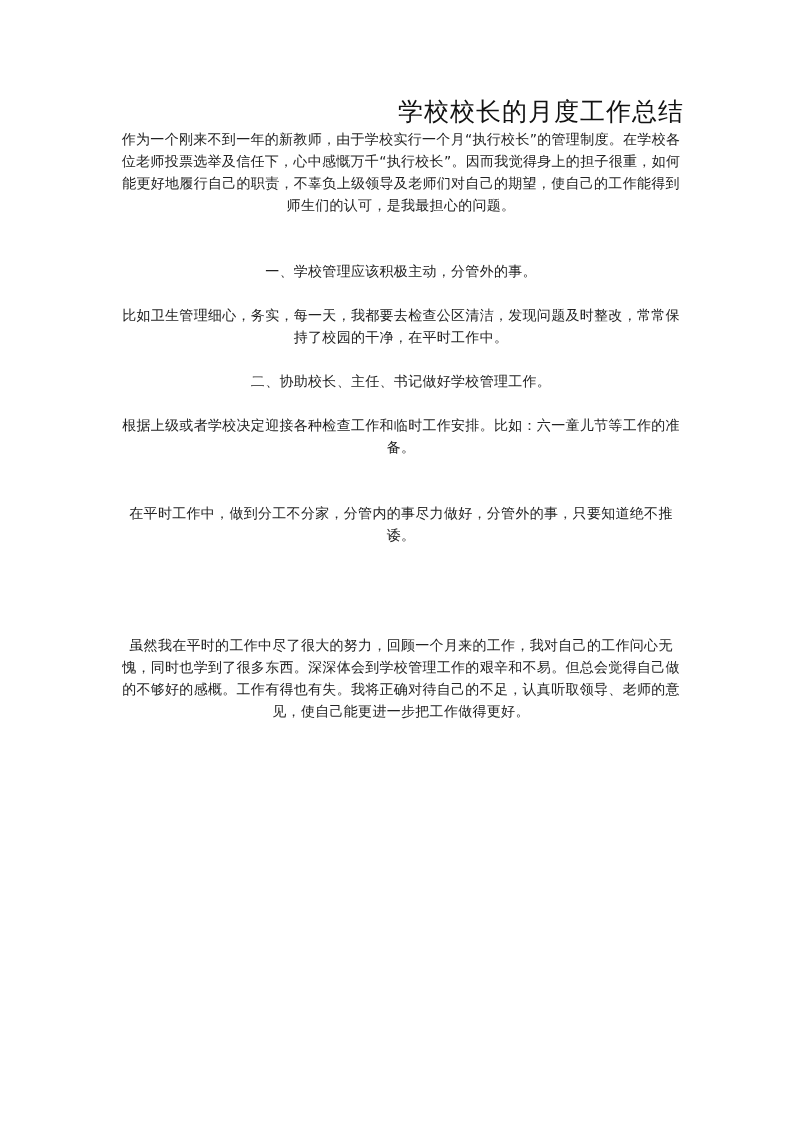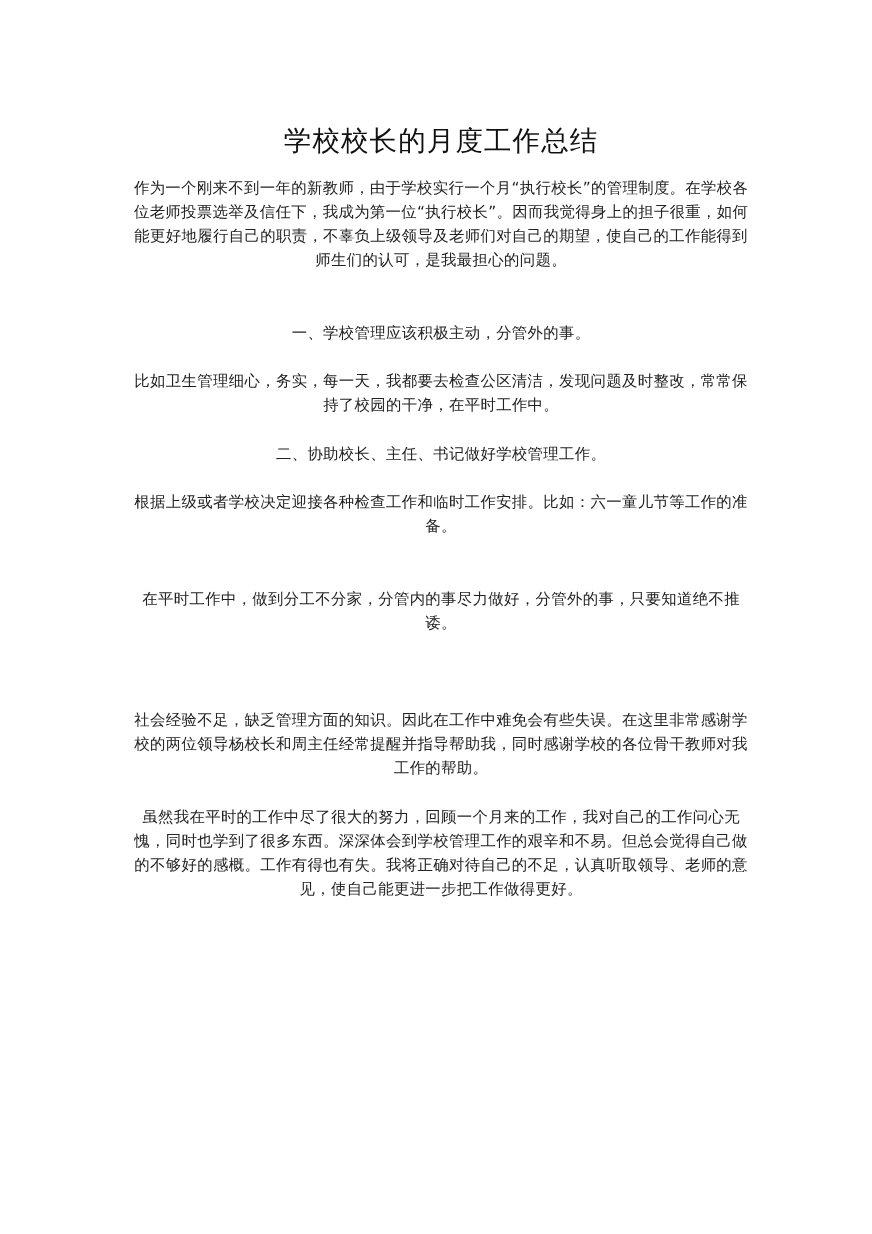--- a/index.html
+++ b/index.html
@@ -15,45 +15,45 @@
       font-family: "DejaVu Sans", sans-serif;
       color: #222222;
     }
     .page {
       position: absolute;
       left: 118px;
       top: 96px;
       width: 566px;
     }
     .title {
-      text-align: center;
+      text-align: right;
       font-size: 25px;
       line-height: 32px;
       height: 32px;
-      margin: 16px;
+      margin: 0;
       font-weight: normal;
       color: #111;
       letter-spacing: 1px;
     }
     .para {
       text-align: center;
       font-size: 14px;
       line-height: 22px;
       margin: 0;
       letter-spacing: 0.3px;
     }
     .gap { height: 22px; }
   </style>
 </head>
 <body>
 
 <div class="page">
   <h1 class="title">学校校长的月度工作总结</h1>
 
-  <p class="para">作为一个刚来不到一年的新教师，由于学校实行一个月“执行校长”的管理制度。在学校各位老师投票选举及信任下，我成为第一位“执行校长”。因而我觉得身上的担子很重，如何能更好地履行自己的职责，不辜负上级领导及老师们对自己的期望，使自己的工作能得到师生们的认可，是我最担心的问题。</p>
+  <p class="para">作为一个刚来不到一年的新教师，由于学校实行一个月“执行校长”的管理制度。在学校各位老师投票选举及信任下，心中感慨万千“执行校长”。因而我觉得身上的担子很重，如何能更好地履行自己的职责，不辜负上级领导及老师们对自己的期望，使自己的工作能得到师生们的认可，是我最担心的问题。</p>
   <div class="gap"></div>
 
   <div class="gap"></div>
 
   <p class="para">一、学校管理应该积极主动，分管外的事。</p>
   <div class="gap"></div>
 
   <p class="para">比如卫生管理细心，务实，每一天，我都要去检查公区清洁，发现问题及时整改，常常保持了校园的干净，在平时工作中。</p>
   <div class="gap"></div>
 
@@ -65,17 +65,16 @@
 
   <div class="gap"></div>
 
   <p class="para">在平时工作中，做到分工不分家，分管内的事尽力做好，分管外的事，只要知道绝不推诿。</p>
   <div class="gap"></div>
 
   <div class="gap"></div>
 
   <div class="gap"></div>
 
-  <p class="para">社会经验不足，缺乏管理方面的知识。因此在工作中难免会有些失误。在这里非常感谢学校的两位领导杨校长和周主任经常提醒并指导帮助我，同时感谢学校的各位骨干教师对我工作的帮助。</p>
   <div class="gap"></div>
 
   <p class="para">虽然我在平时的工作中尽了很大的努力，回顾一个月来的工作，我对自己的工作问心无愧，同时也学到了很多东西。深深体会到学校管理工作的艰辛和不易。但总会觉得自己做的不够好的感概。工作有得也有失。我将正确对待自己的不足，认真听取领导、老师的意见，使自己能更进一步把工作做得更好。</p>
 </div>
 
 </body></html>

